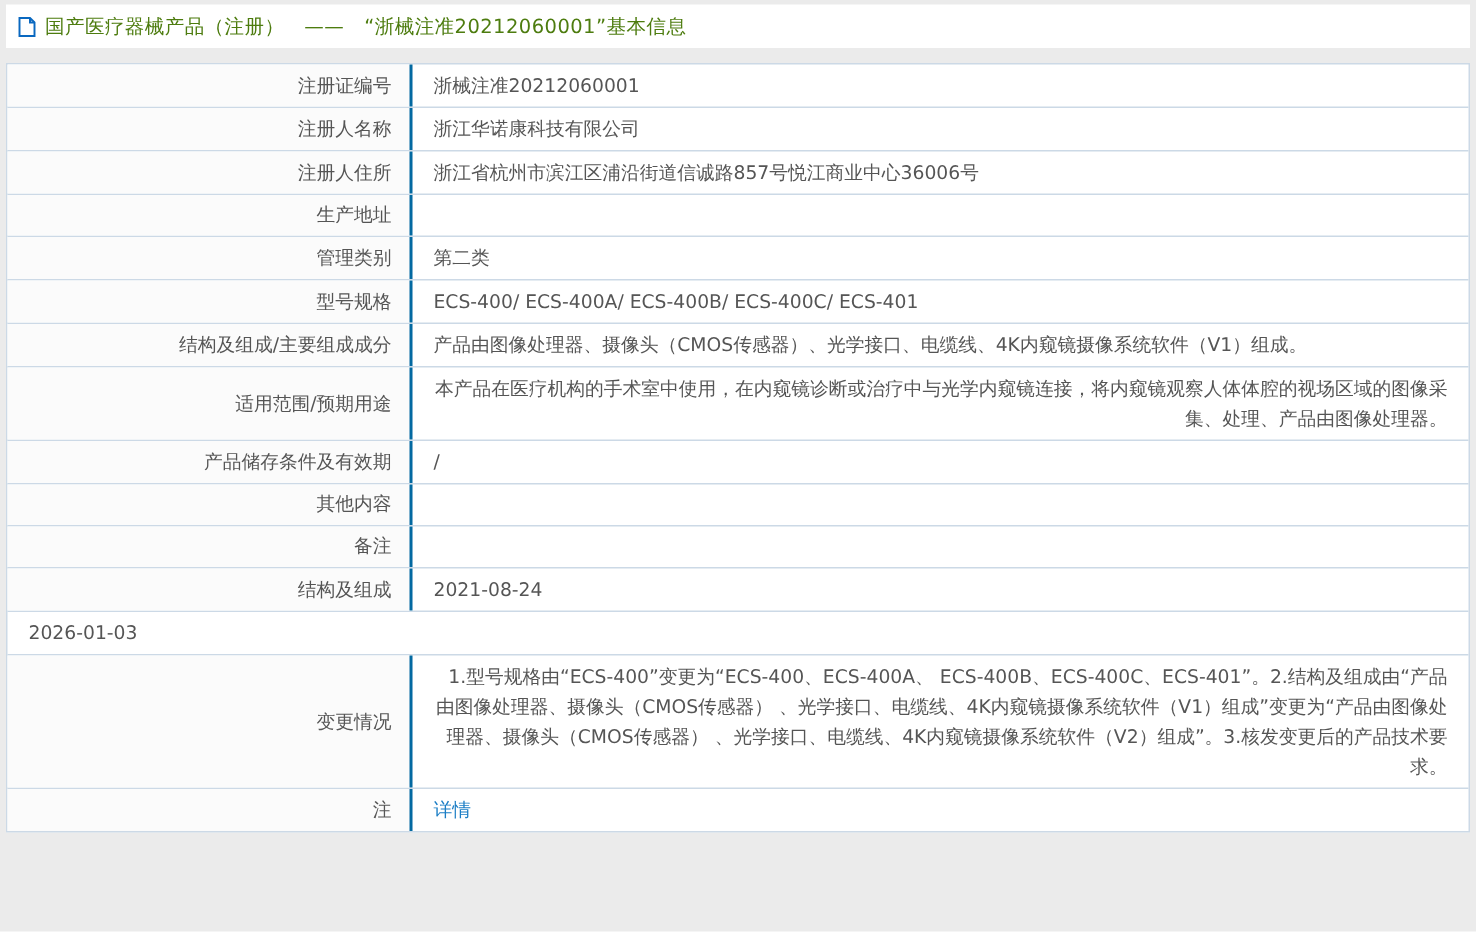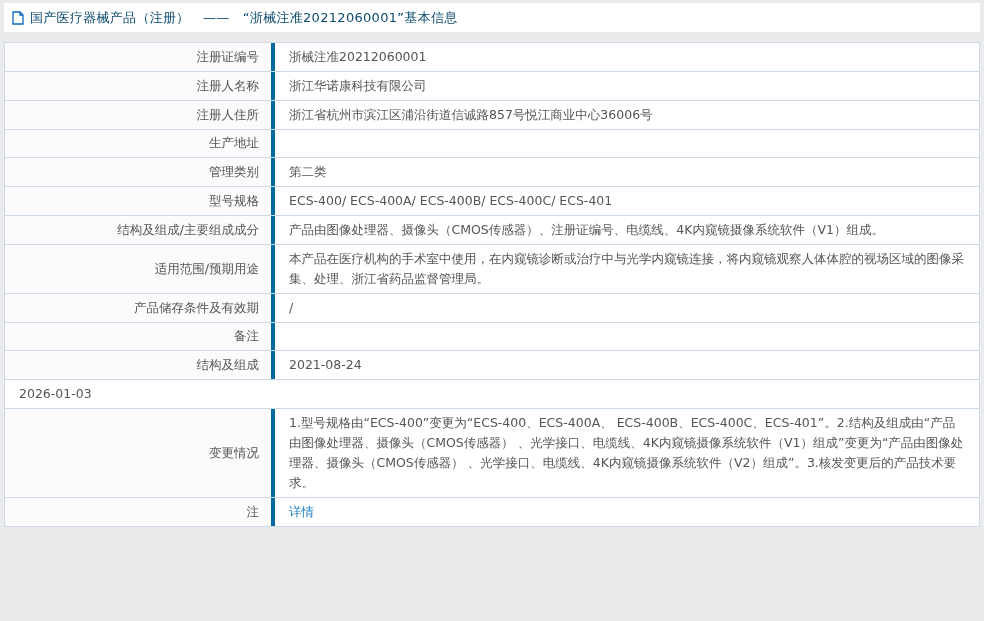--- a/index.html
+++ b/index.html
@@ -16,53 +16,54 @@
     background:#ffffff;
     height:29px;
     display:flex;
     align-items:center;
     gap:6px;
     padding-left:8px;
     margin-bottom:10px;
   }
   .doc-icon { display:flex; align-items:center; }
   .header-title {
-    color:#0c4a6e;
+    color:#4d7c0f;
     font-size:13px;
     letter-spacing:0.3px;
     white-space:nowrap;
   }
 
   .info-table {
     background:#ffffff;
     border:1px solid #ccd9e6;
   }
   .row {
     display:flex;
     border-bottom:1px solid #ccd9e6;
     min-height:28px;
   }
   .row:last-child { border-bottom:none; }
   .cell { display:flex; align-items:center; }
   .cell.label {
     flex:0 0 270px;
     width:270px;
-    border-right:4px solid #0369a1;
+    border-right:2px solid #0369a1;
     justify-content:flex-end;
     text-align:right;
     padding:4px 12px 4px 8px;
     background:#fbfbfb;
     color:#555;
   }
   .cell.value {
     flex:1;
     padding:4px 14px;
     line-height:1.6;
     color:#555;
     word-break:break-all;
+    text-align:right;
   }
   .detail-link {
     color:#1a7dc5;
     text-decoration:none;
     cursor:pointer;
   }
 </style>
 </head>
 <body>
 
@@ -98,29 +99,33 @@
     <div class="row">
       <div class="cell label">管理类别</div>
       <div class="cell value">第二类</div>
     </div>
     <div class="row">
       <div class="cell label">型号规格</div>
       <div class="cell value">ECS-400/ ECS-400A/ ECS-400B/ ECS-400C/ ECS-401</div>
     </div>
     <div class="row">
       <div class="cell label">结构及组成/主要组成成分</div>
-      <div class="cell value">产品由图像处理器、摄像头（CMOS传感器）、注册证编号、电缆线、4K内窥镜摄像系统软件（V1）组成。</div>
+      <div class="cell value">产品由图像处理器、摄像头（CMOS传感器）、光学接口、电缆线、4K内窥镜摄像系统软件（V1）组成。</div>
     </div>
     <div class="row">
       <div class="cell label">适用范围/预期用途</div>
-      <div class="cell value">本产品在医疗机构的手术室中使用，在内窥镜诊断或治疗中与光学内窥镜连接，将内窥镜观察人体体腔的视场区域的图像采集、处理、浙江省药品监督管理局。</div>
+      <div class="cell value">本产品在医疗机构的手术室中使用，在内窥镜诊断或治疗中与光学内窥镜连接，将内窥镜观察人体体腔的视场区域的图像采集、处理、产品由图像处理器。</div>
     </div>
     <div class="row">
       <div class="cell label">产品储存条件及有效期</div>
       <div class="cell value">/</div>
+    </div>
+    <div class="row">
+      <div class="cell label">其他内容</div>
+      <div class="cell value"></div>
     </div>
     <div class="row">
       <div class="cell label">备注</div>
       <div class="cell value"></div>
     </div>
     <div class="row">
       <div class="cell label">结构及组成</div>
       <div class="cell value">2021-08-24</div>
     </div>
     <div class="row">

